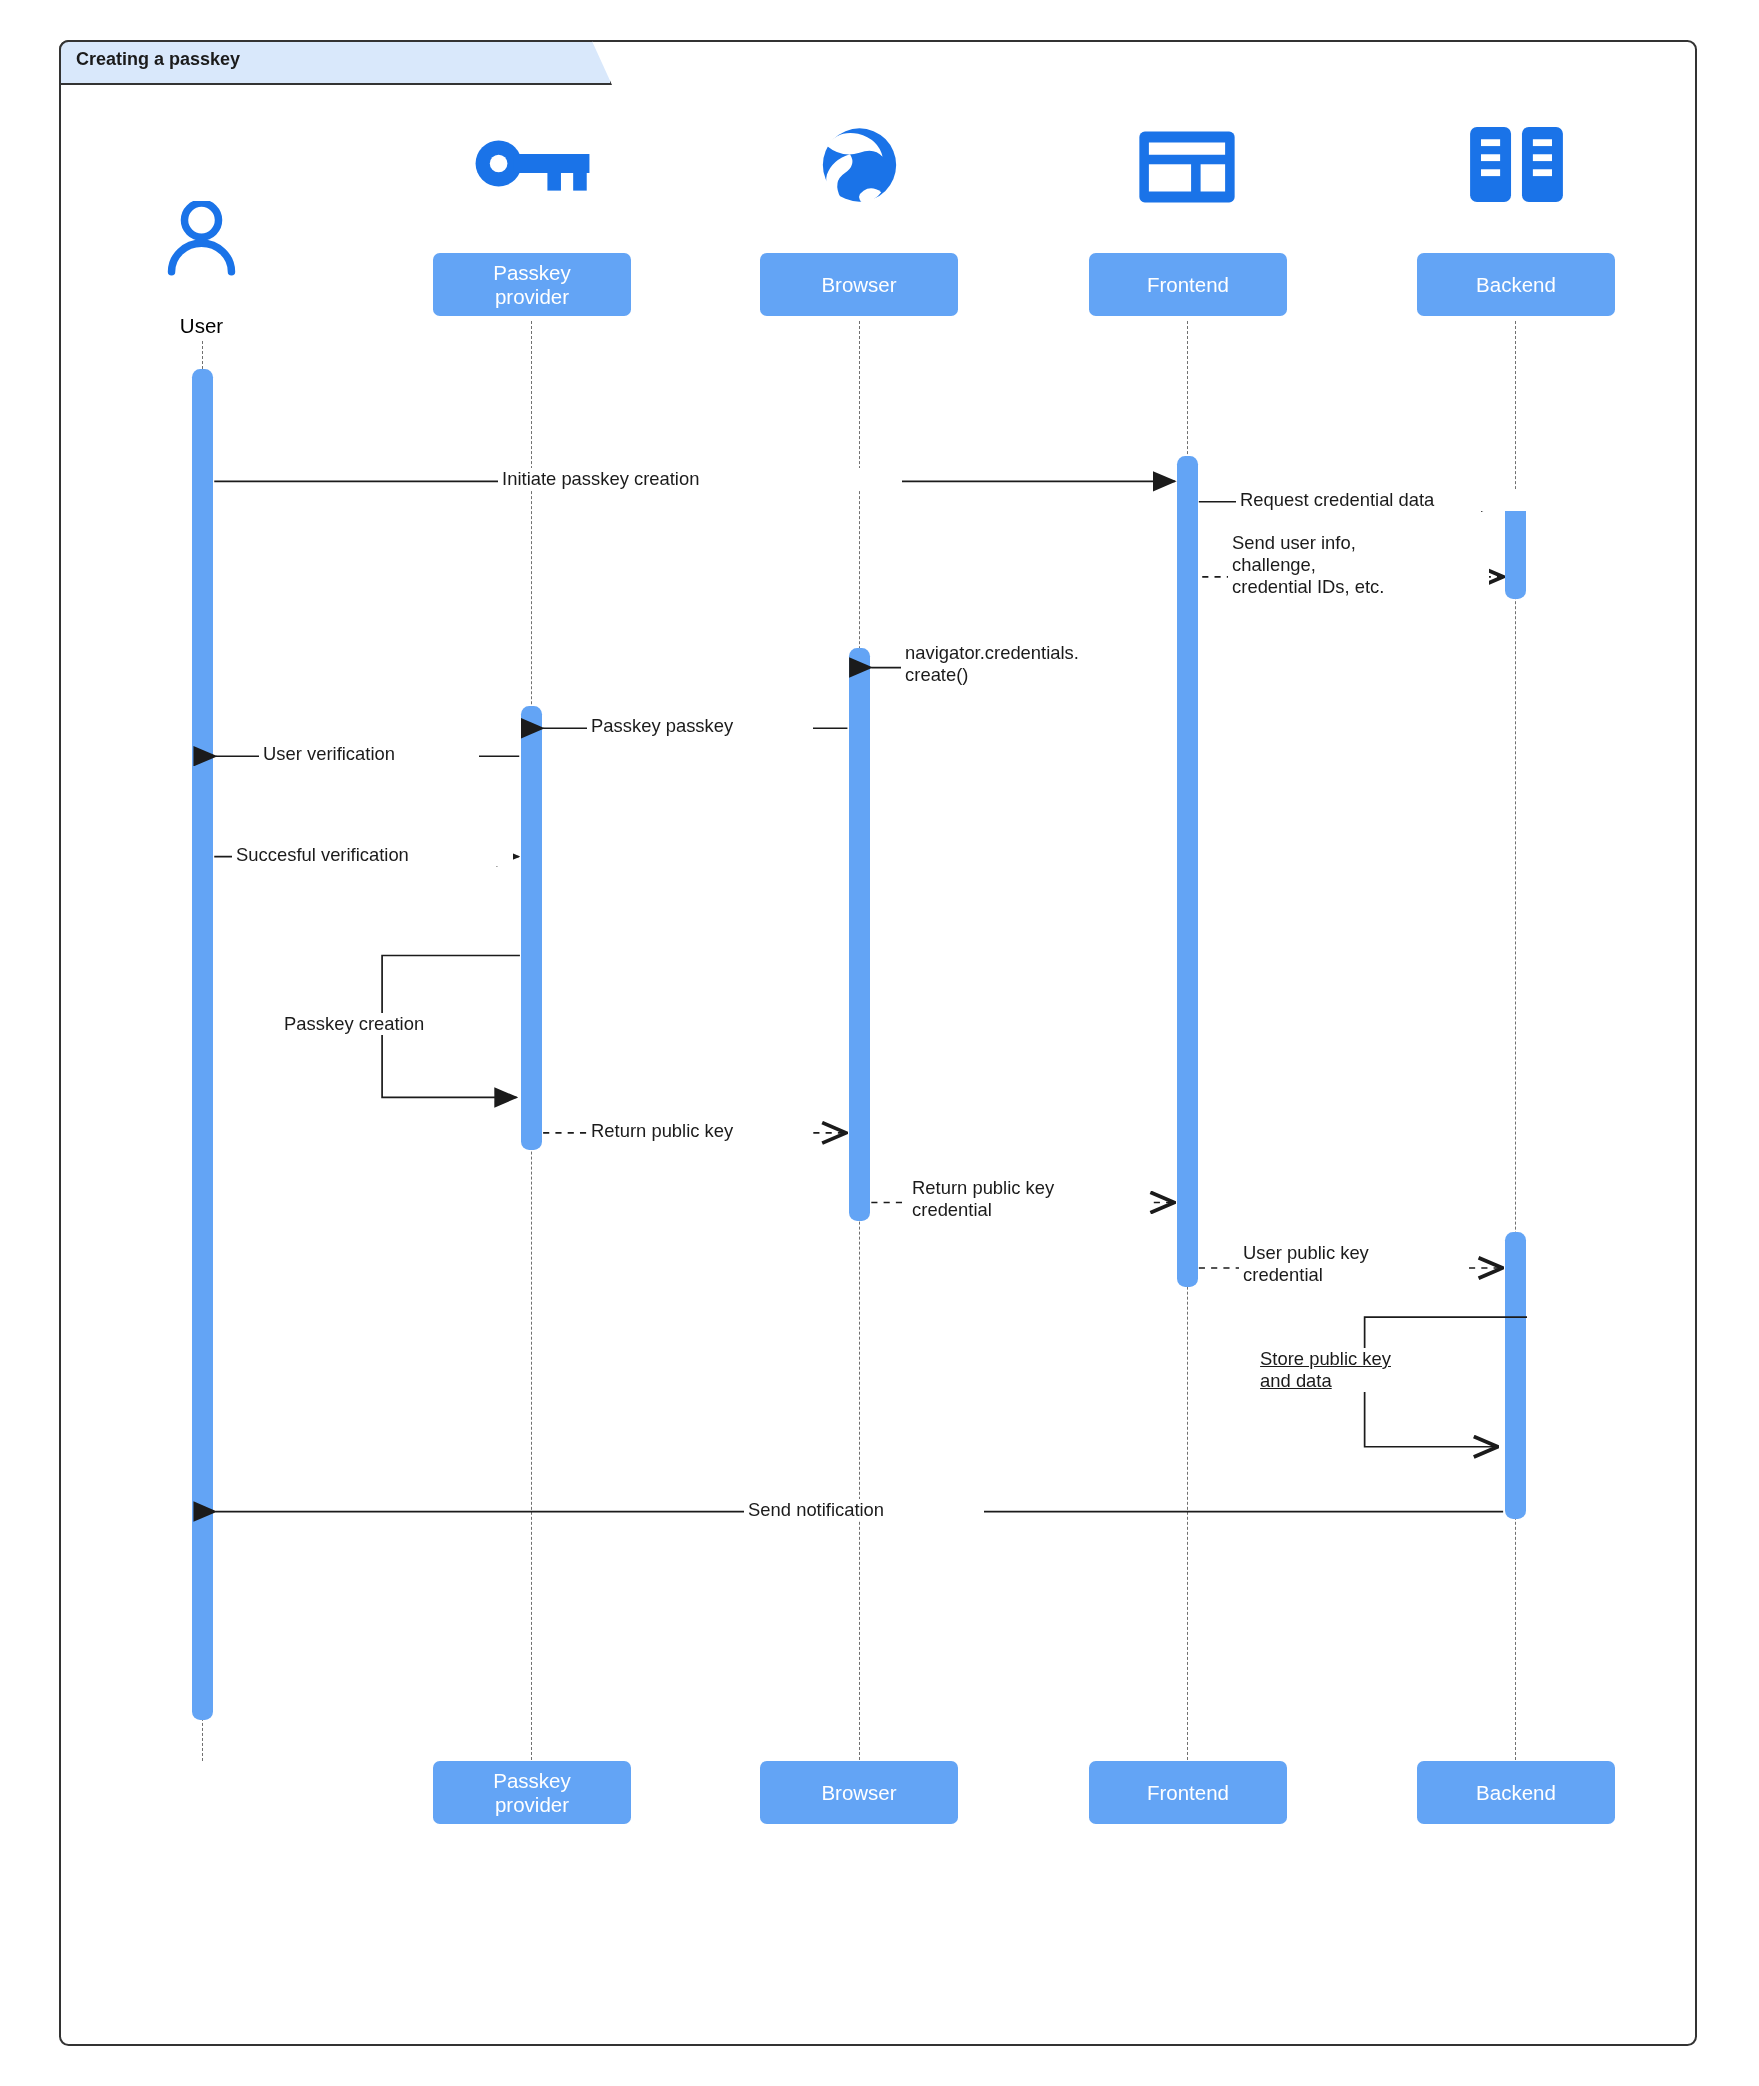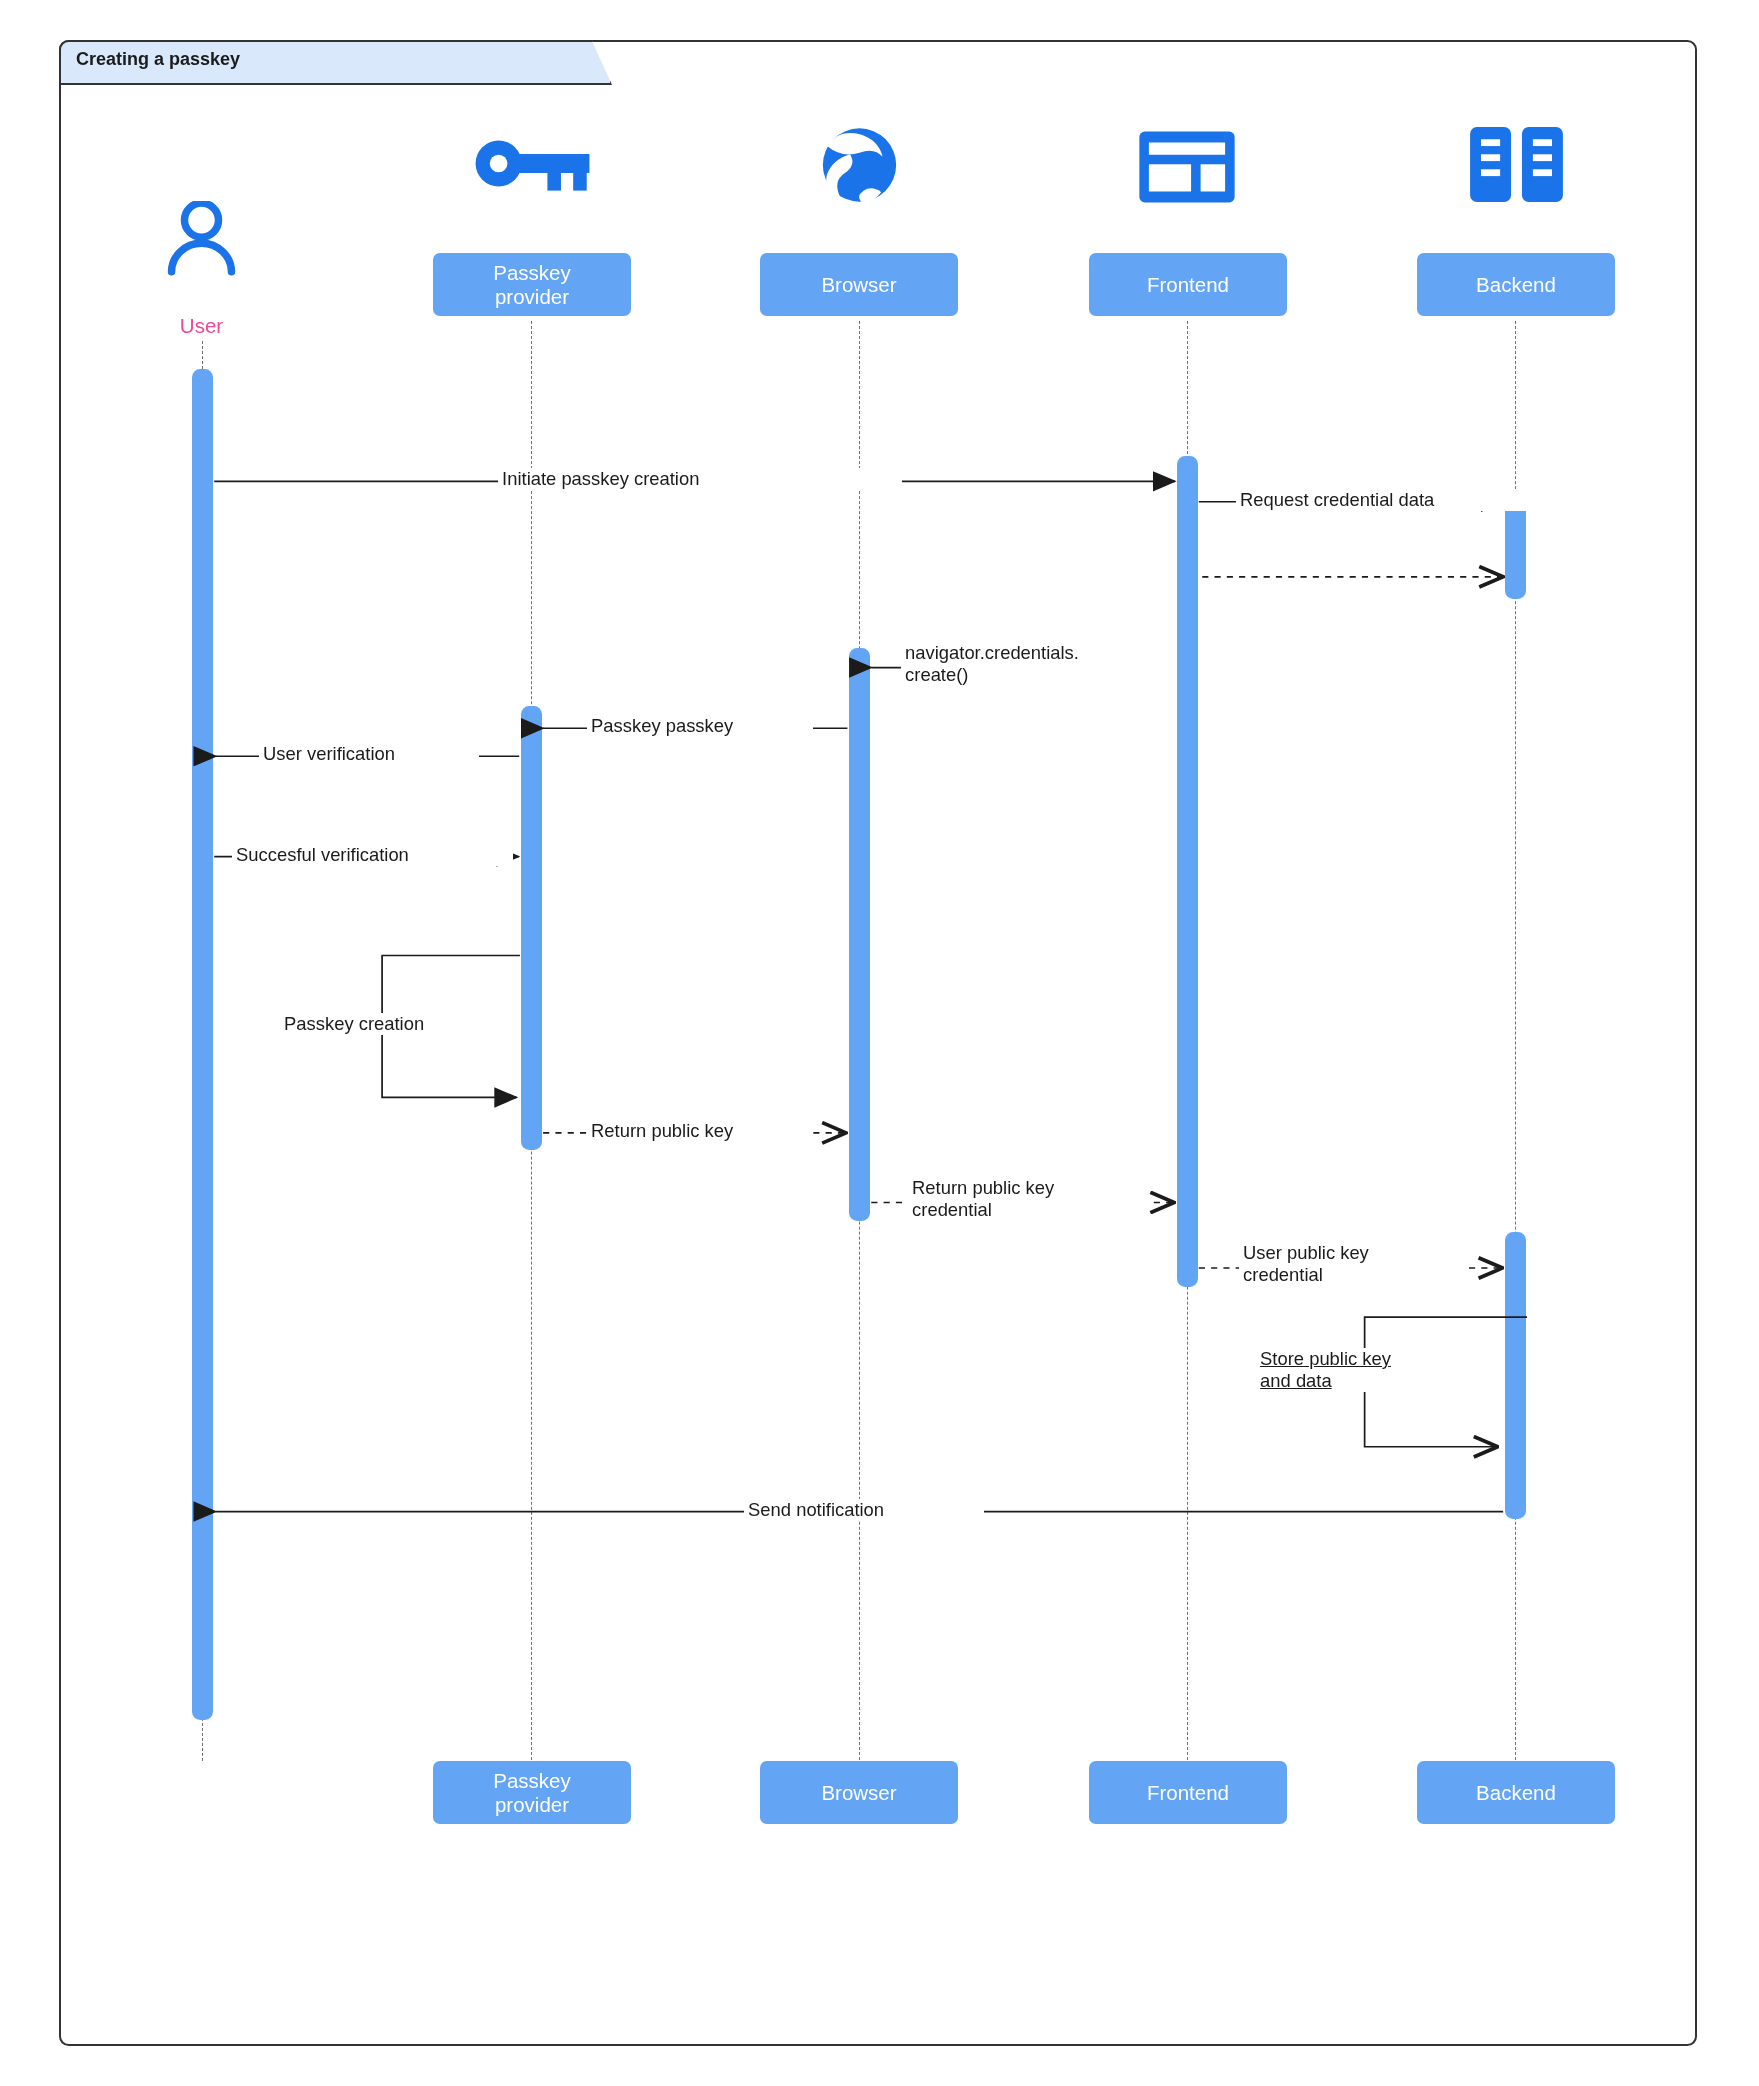--- a/index.html
+++ b/index.html
@@ -67,21 +67,21 @@
     display: flex;
     align-items: center;
     justify-content: center;
     text-align: center;
     line-height: 1.15;
     box-sizing: border-box;
   }
   .actor-label-plain {
     position: absolute;
     font-size: 20.5px;
-    color: #ec4899;
+    color: #000000;
     text-align: center;
     white-space: nowrap;
   }
   .icon {
     position: absolute;
   }
   .activation {
     position: absolute;
     background: #63a4f5;
     border-radius: 8.2px;
@@ -249,20 +249,23 @@
 
     <path d="M2238,1930 L2000,1930 L2000,2120 L2195,2120" fill="none" stroke="#1b1b1b" stroke-width="2.5" marker-end="url(#arrowOpen)"></path>
 
     <line x1="2203" y1="2215" x2="316" y2="2215" stroke="#1b1b1b" stroke-width="2.5" marker-end="url(#arrowSolidL)"></line>
   </svg>
 
   <div class="msg-label" style="left:498px; top:468px; width:396px;">Initiate passkey creation</div>
 
   <div class="msg-label" style="left:1236px; top:489px; width:287px;">Request credential data</div>
 
+  <div class="msg-label" style="left:1228px; top:532px; width:253px;">Send user info,
+challenge,
+credential IDs, etc.</div>
 
   <div class="msg-label" style="left:901px; top:642px; width:266px;">navigator.credentials.
 create()</div>
 
   <div class="msg-label" style="left:587px; top:715px; width:218px;">Passkey passkey</div>
 
   <div class="msg-label" style="left:259px; top:743px; width:212px;">User verification</div>
 
   <div class="msg-label" style="left:232px; top:844px; width:273px;">Succesful verification</div>
 

